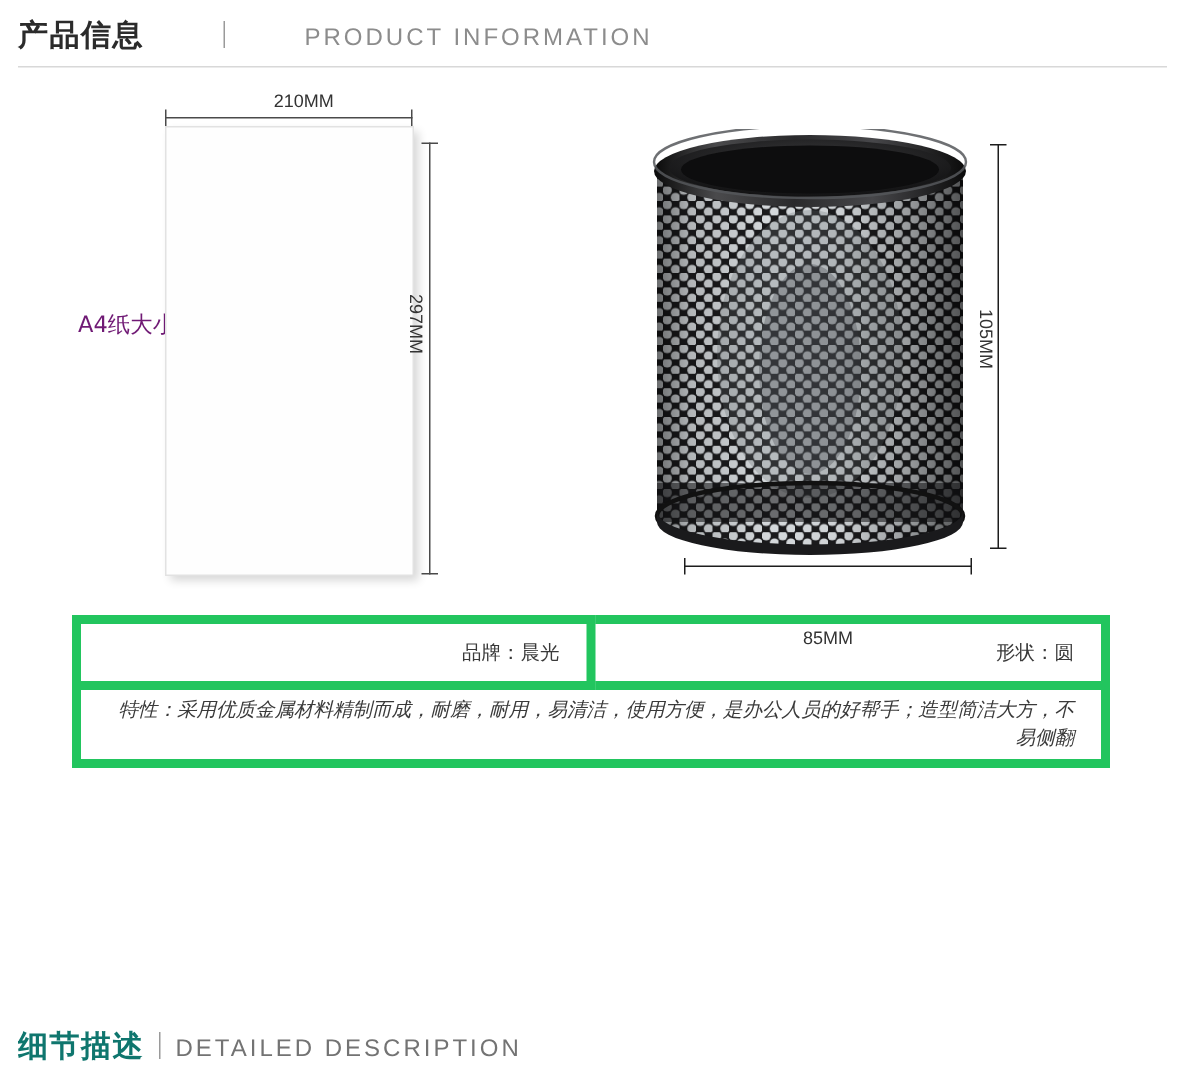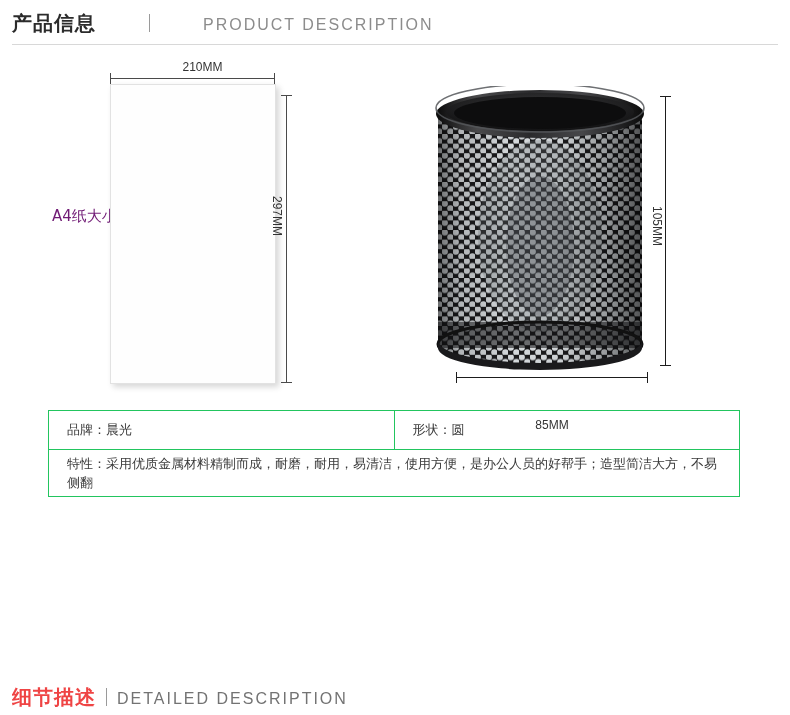--- a/index.html
+++ b/index.html
@@ -201,48 +201,50 @@
   
   .spec-table {
     position: absolute;
     left: 48px;
     top: 410px;
     width: 692px;
     border-collapse: collapse;
     table-layout: fixed;
   }
   .spec-table td {
-    border: 1px solid #22c55e;
+    border: 6px solid #22c55e;
     height: 38px;
     padding: 0 18px;
     font-size: 13px;
     color: #3a3a3a;
     font-family: "DejaVu Sans", sans-serif;
     vertical-align: middle;
+    text-align: right;
   }
   .spec-table td.empty { border-left: 1px solid #d9d9d9; }
   .spec-table td.feature {
     height: 46px;
     line-height: 1.5;
+    font-style: italic;
   }
 
   
   .section-header-2 {
     position: absolute;
     left: 12px;
     top: 684px;
     display: flex;
     align-items: baseline;
     overflow: hidden;
     height: 31px;
   }
   .section-header-2 .cn {
     font-size: 20px;
     font-weight: bold;
-    color: #ef4444;
+    color: #0f766e;
     letter-spacing: 1px;
     font-family: "DejaVu Sans", sans-serif;
   }
   .section-header-2 .divider {
     display: inline-block;
     width: 1px;
     height: 18px;
     background: #9a9a9a;
     margin: 0 10px;
     position: relative;
@@ -253,21 +255,21 @@
     color: #737373;
     letter-spacing: 2px;
   }
 </style>
 </head>
 <body>
 
 <div class="section-header">
   <span class="cn">产品信息</span>
   <span class="divider"></span>
-  <span class="en">PRODUCT DESCRIPTION</span>
+  <span class="en">PRODUCT INFORMATION</span>
 </div>
 <div class="header-rule"></div>
 
 <div class="a4-label">A4纸大小</div>
 <div class="paper"></div>
 <div class="dim-top"></div>
 <div class="dim-top-label">210MM</div>
 <div class="dim-right"></div>
 <div class="dim-right-label">297MM</div>
 

